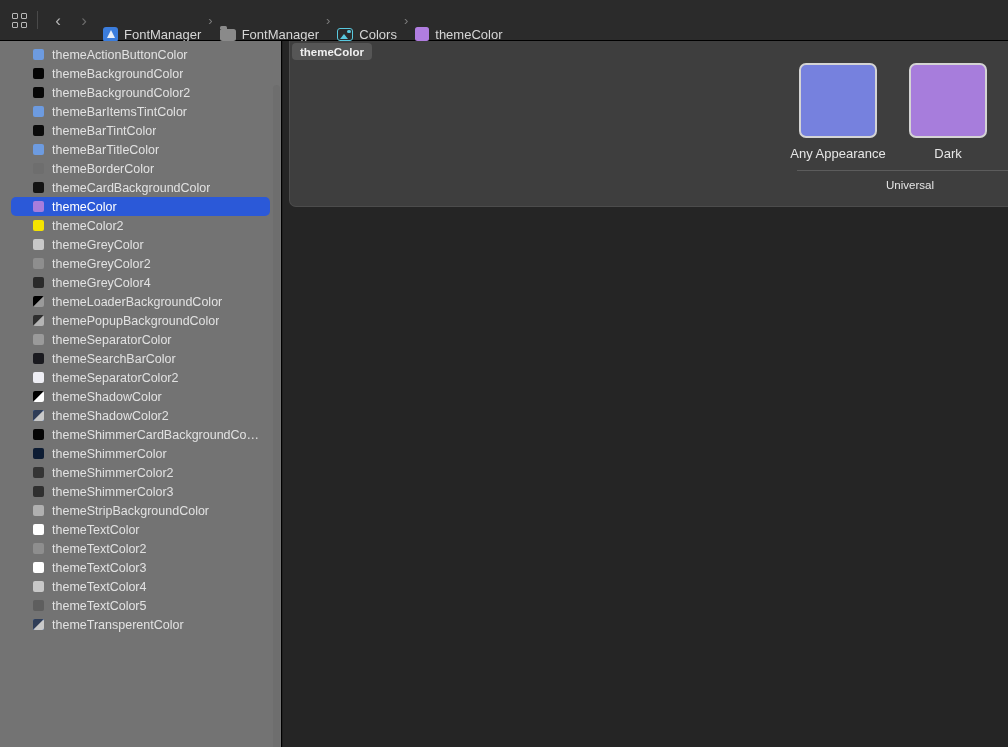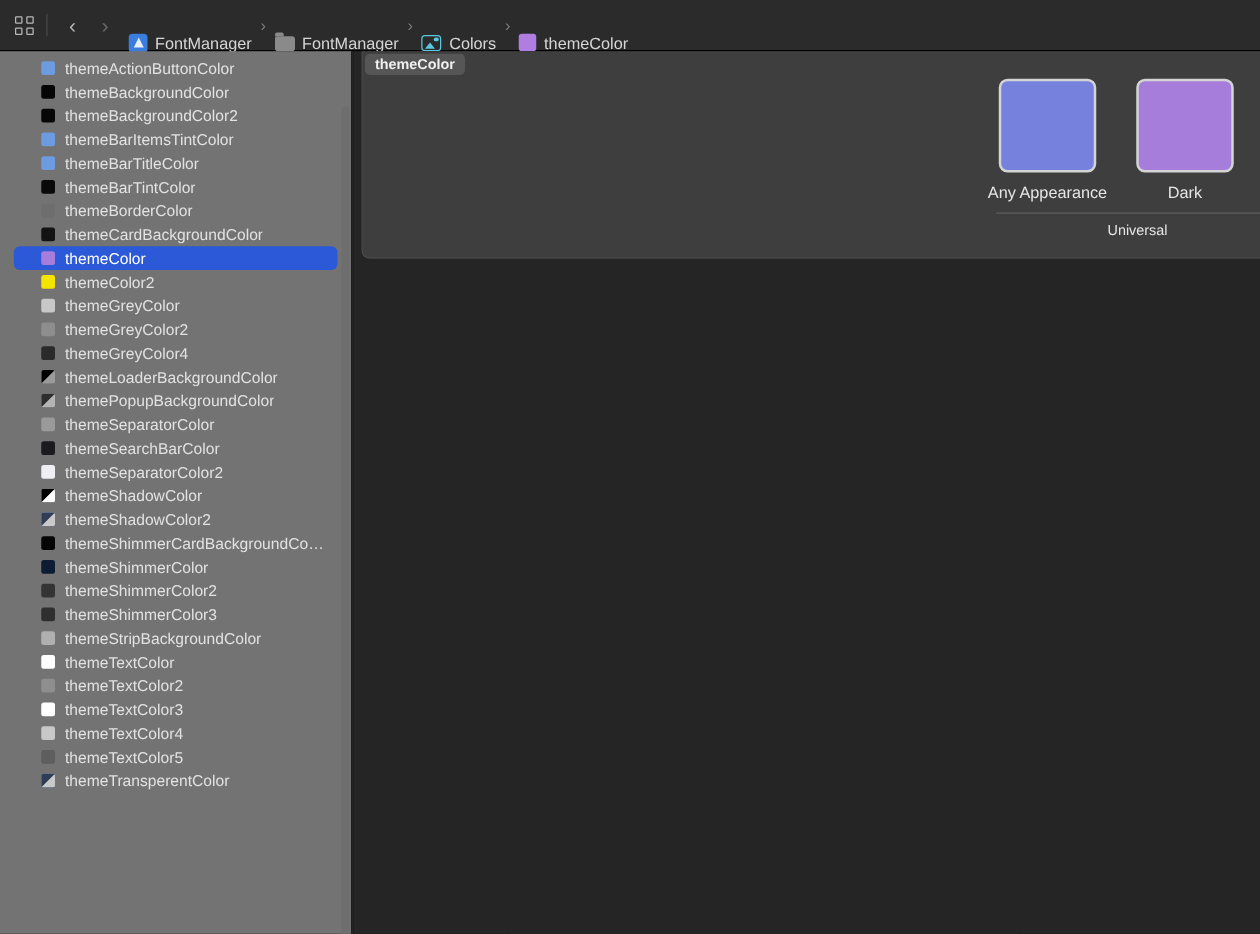--- a/index.html
+++ b/index.html
@@ -371,26 +371,26 @@
       </div>
       <div class="row">
         <span class="row-swatch" style="background: rgb(7, 7, 7);"></span>
         <span class="row-label">themeBackgroundColor2</span>
       </div>
       <div class="row">
         <span class="row-swatch" style="background: rgb(109, 155, 224);"></span>
         <span class="row-label">themeBarItemsTintColor</span>
       </div>
       <div class="row">
+        <span class="row-swatch" style="background: rgb(10, 10, 10);"></span>
+        <span class="row-label">themeBarTintColor</span>
+      </div>
+      <div class="row">
         <span class="row-swatch" style="background: rgb(109, 155, 224);"></span>
         <span class="row-label">themeBarTitleColor</span>
-      </div>
-      <div class="row">
-        <span class="row-swatch" style="background: rgb(10, 10, 10);"></span>
-        <span class="row-label">themeBarTintColor</span>
       </div>
       <div class="row">
         <span class="row-swatch" style="background: rgb(110, 110, 110);"></span>
         <span class="row-label">themeBorderColor</span>
       </div>
       <div class="row">
         <span class="row-swatch" style="background: rgb(19, 19, 19);"></span>
         <span class="row-label">themeCardBackgroundColor</span>
       </div>
       <div class="row selected">

